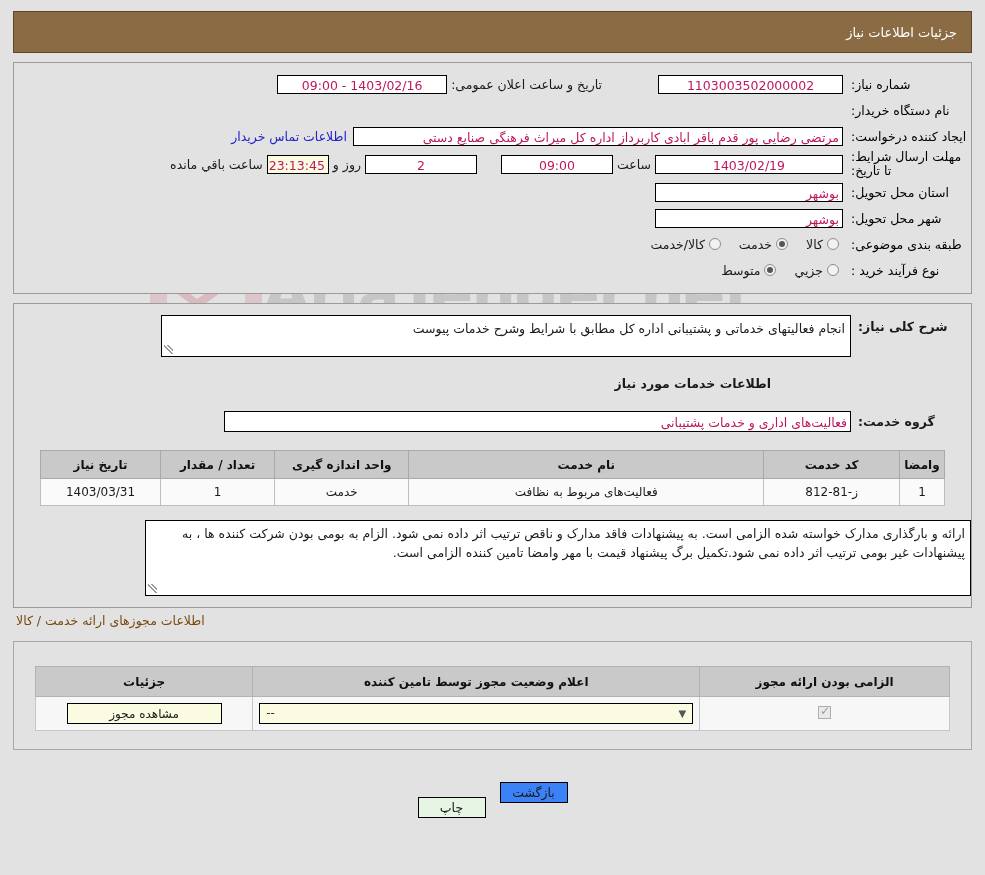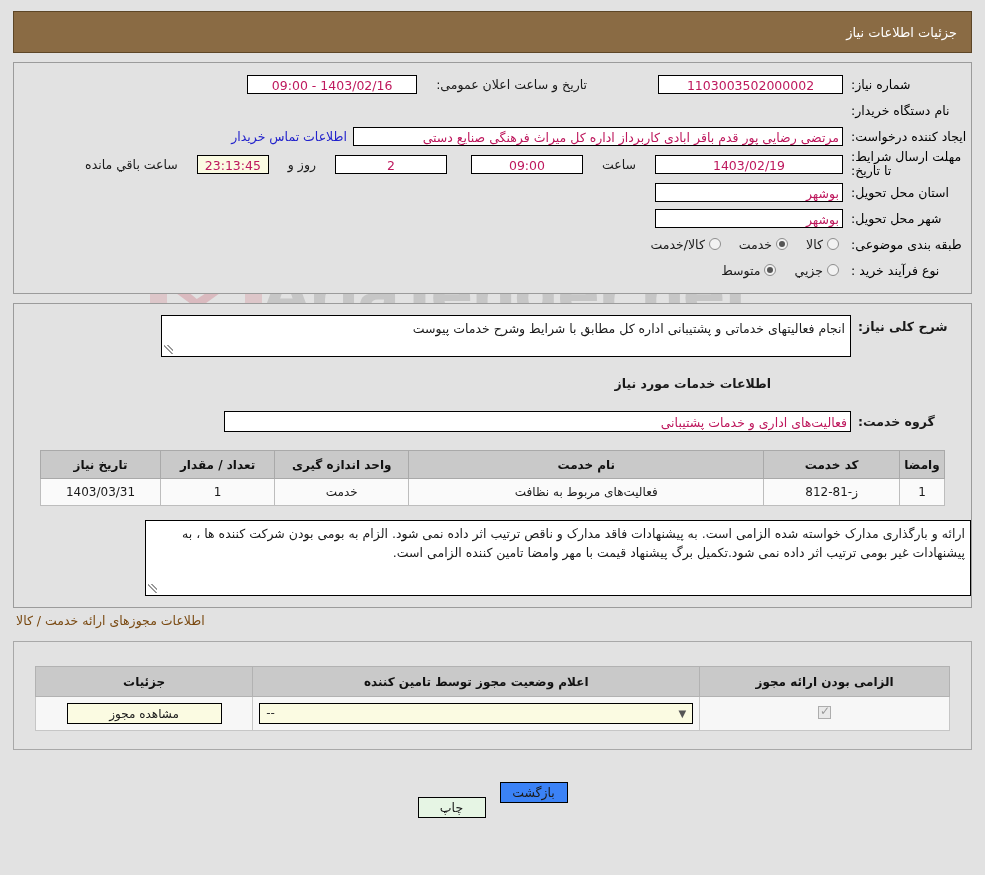--- a/index.html
+++ b/index.html
@@ -131,21 +131,21 @@
     padding: 0 3px;
     box-sizing: border-box;
     overflow: hidden;
     white-space: nowrap;
   }
   .fin.center { text-align: center; }
   .fin.yellow { background: #fbfbe2; }
   .mini-lbl {
     font-size: 12.5px;
     color: #1a1a1a;
-    padding: 0 19px;
+    padding: 0 4px;
     white-space: nowrap;
     text-align: center;
   }
   .blue-link {
     color: #2222cc;
     font-size: 12.5px;
     padding: 0 6px;
     white-space: nowrap;
     cursor: pointer;
   }
@@ -383,21 +383,21 @@
     <span class="blue-link">اطلاعات تماس خریدار</span>
   </div>
 
   <div class="rowA" style="height:30px;">
     <span class="lbl-right" style="line-height:14px;">مهلت ارسال شرایط: تا تاریخ:</span>
     <span class="fin center" style="width:188px;">1403/02/19</span>
     <span class="mini-lbl">ساعت</span>
     <span class="fin center" style="width:112px;">09:00</span>
     <span class="fin center" style="width:112px; margin-right:24px;">2</span>
     <span class="mini-lbl">روز و</span>
-    <span class="fin center yellow" style="width:72px;">23:13:45</span>
+    <span class="fin center yellow" style="width:62px;">23:13:45</span>
     <span class="mini-lbl">ساعت باقي مانده</span>
   </div>
 
   <div class="rowA">
     <span class="lbl-right">استان محل تحویل:</span>
     <span class="fin" style="width:188px; text-align:right;">بوشهر</span>
   </div>
 
   <div class="rowA">
     <span class="lbl-right">شهر محل تحویل:</span>

